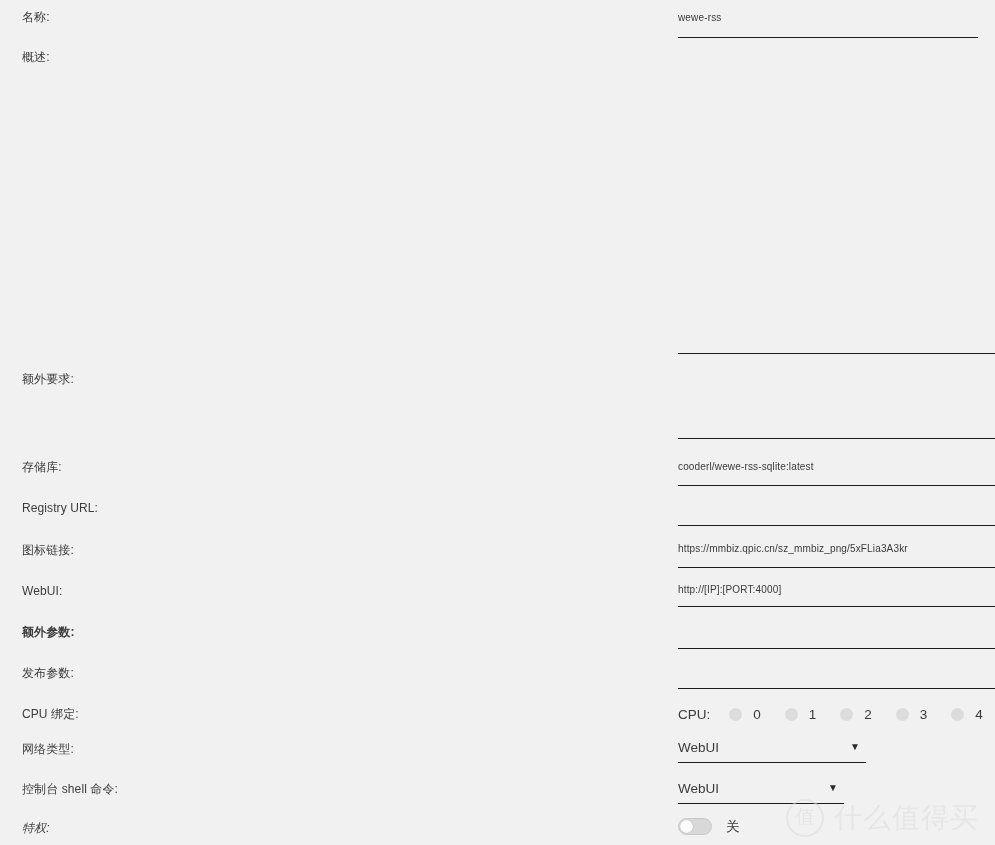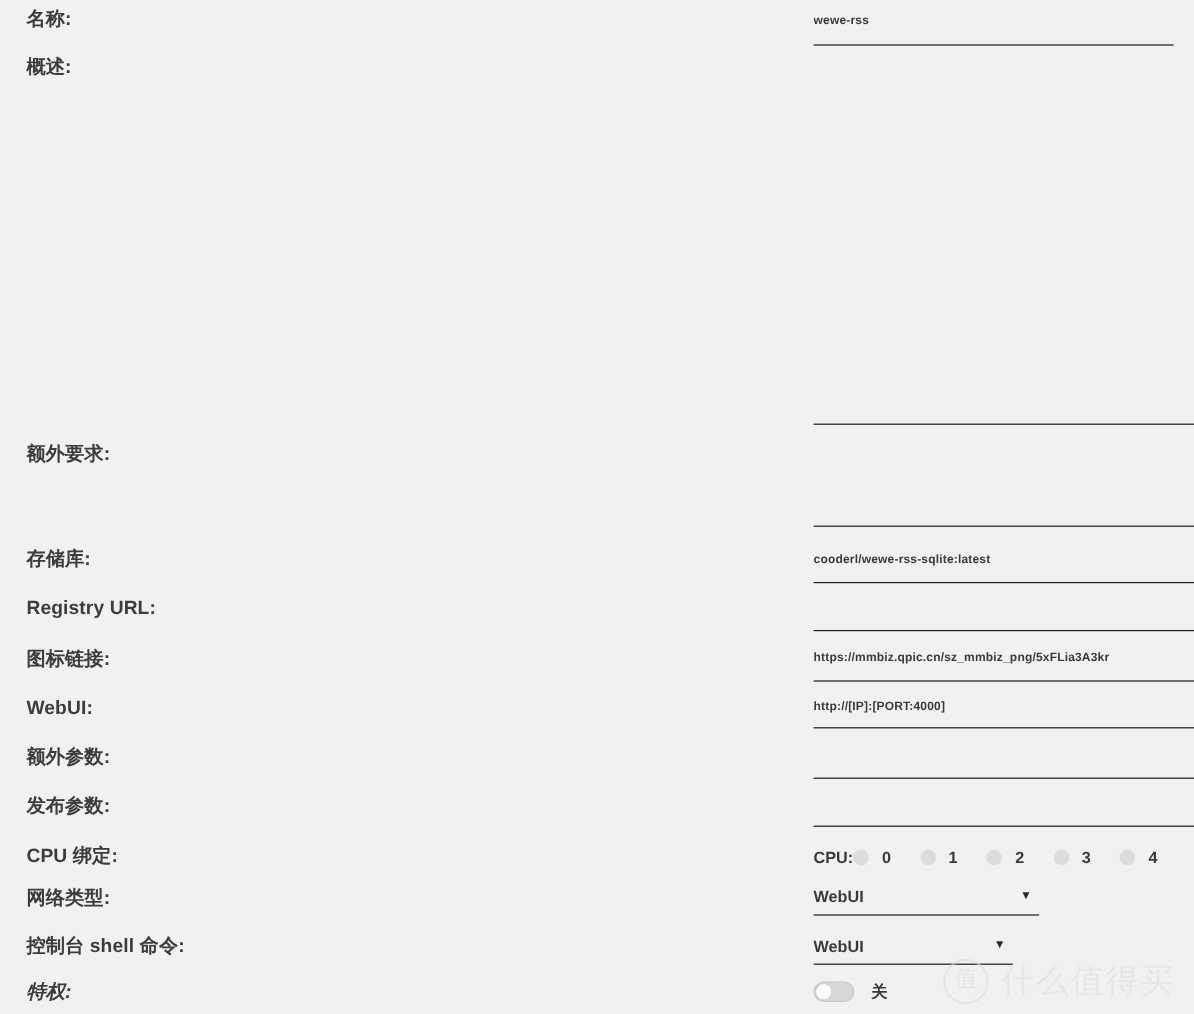--- a/index.html
+++ b/index.html
@@ -19,27 +19,26 @@
   .form-root {
     position: relative;
     width: 995px;
     height: 845px;
   }
 
   .form-row {
     position: absolute;
     left: 0;
     width: 995px;
-    font-weight: bold;
   }
 
   .row-label {
     position: absolute;
     left: 22px;
-    font-size: 16px;
+    font-size: 12px;
     color: #3c3c3c;
     white-space: nowrap;
     line-height: 18px;
     letter-spacing: 0.1px;
   }
 
   .field {
     position: absolute;
     left: 678px;
   }
@@ -75,21 +74,21 @@
 
   
   .cpu-row {
     display: flex;
     align-items: center;
     height: 22px;
   }
   .cpu-caption {
     font-size: 13.5px;
     color: #3a3a3a;
-    margin-right: 0;
+    margin-right: 19px;
     white-space: nowrap;
   }
   .cpu-opt {
     display: flex;
     align-items: center;
     margin-right: 24px;
   }
   .radio-dot {
     width: 13px;
     height: 13px;

